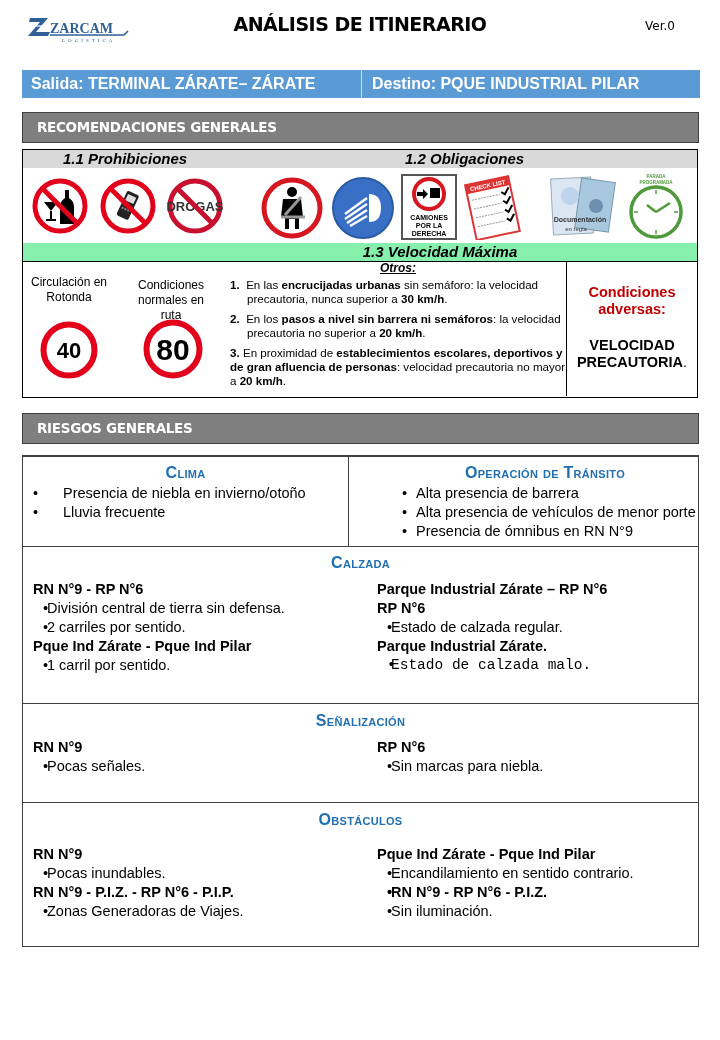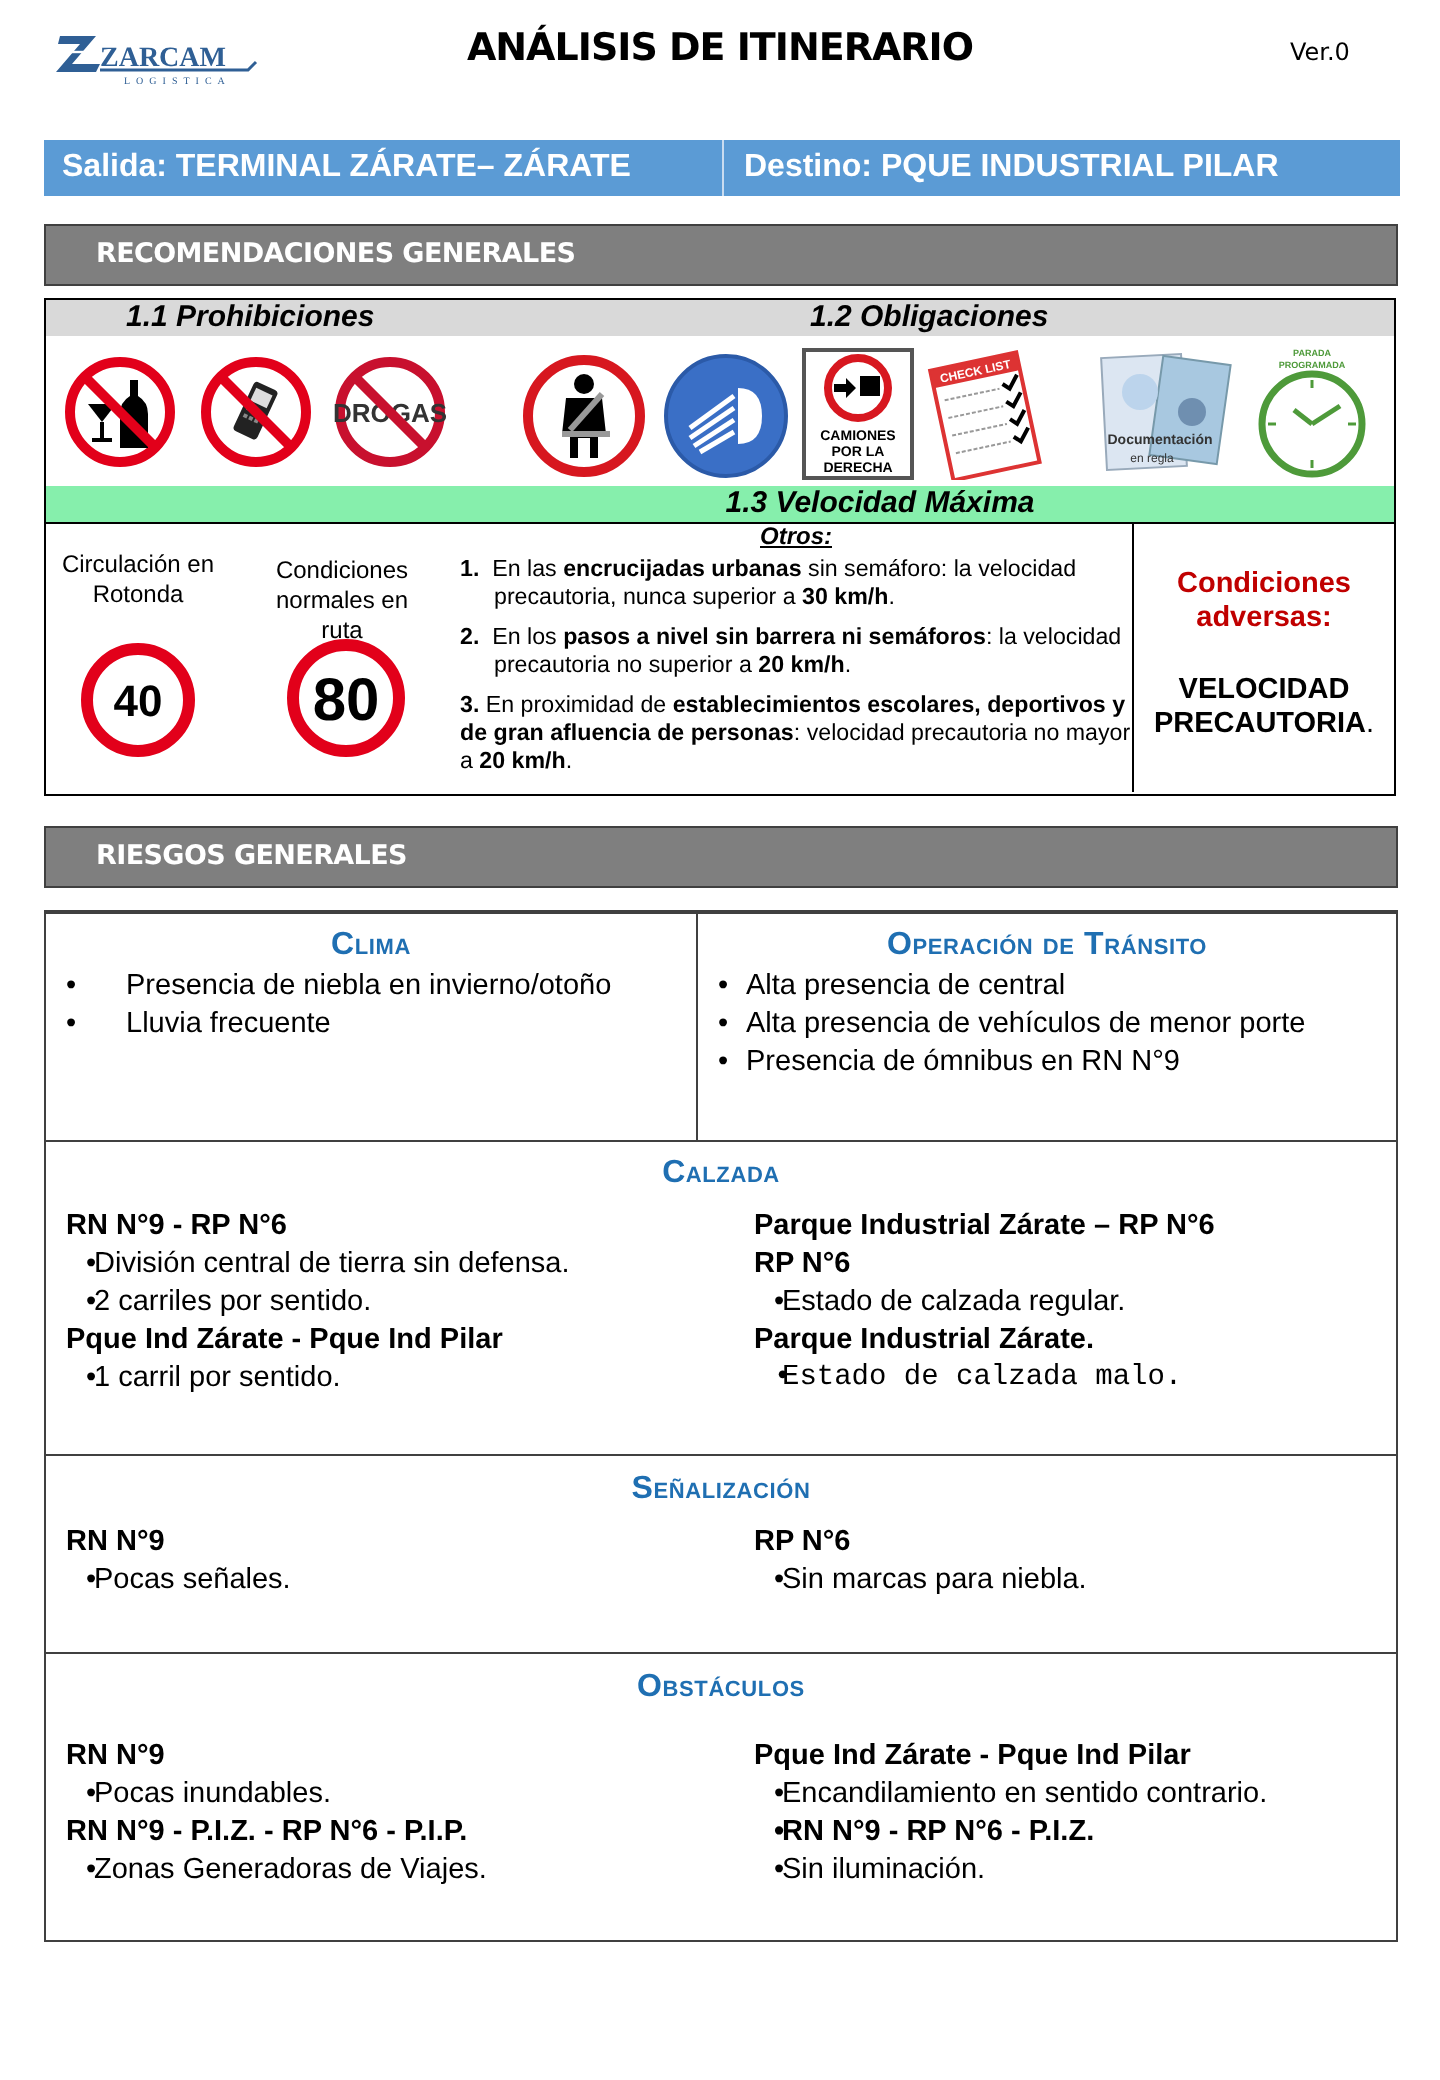--- a/index.html
+++ b/index.html
@@ -14,21 +14,21 @@
   .doc-title { left: 0; width: 720px; top: 13px; text-align: center; font-family: "DejaVu Sans", sans-serif; font-weight: bold; font-size: 19px; letter-spacing: -0.5px; }
   .version { left: 645px; top: 19px; font-family: "DejaVu Sans", sans-serif; font-size: 12px; }
 
   
   .route-bar { left: 22px; top: 70px; width: 678px; height: 28px; background: #5b9bd5; display: flex; }
   .route-cell { color: #fff; font-weight: bold; font-size: 16px; line-height: 28px; padding-left: 9px; white-space: nowrap; }
   .route-cell.left { width: 340px; border-right: 1px solid #c9dcf0; }
   .route-cell.right { flex: 1; padding-left: 10px; }
 
   
-  .section-bar { left: 22px; width: 677px; height: 31px; background: #7f7f7f; border: 1px solid #404040; color: #fff; font-family: "DejaVu Sans", sans-serif; font-weight: bold; font-size: 13.5px; line-height: 29px; padding-left: 25px; letter-spacing: -0.3px; }
+  .section-bar { left: 22px; width: 677px; height: 31px; background: #7f7f7f; border: 1px solid #404040; color: #fff; font-family: "DejaVu Sans", sans-serif; font-weight: bold; font-size: 13.5px; line-height: 29px; padding-left: 14px; letter-spacing: -0.3px; }
 
   
   .rec-box { left: 22px; top: 149px; width: 676px; height: 249px; border: 1px solid #000; }
   .subhead { position: absolute; background: #86efac; font-weight: bold; font-style: italic; font-size: 15px; height: 18px; line-height: 18px; }
   .icon-slot { position: absolute; }
   .icon-slot svg { display: block; }
 
   .speed-row { position: absolute; left: 0; top: 111px; width: 674px; height: 136px; border-top: 1px solid #000; }
   .speed-label { position: absolute; text-align: center; font-size: 12px; line-height: 15px; }
   .speed-sign { position: absolute; }
@@ -231,29 +231,29 @@
       <div class="a-title">Condiciones adversas:</div>
       <div class="a-value"><span>VELOCIDAD PRECAUTORIA</span><span style="font-weight:normal">.</span></div>
     </div>
   </div>
 </div>
 
 <div class="abs section-bar" style="top:413px;">RIESGOS GENERALES</div>
 
 <div class="abs risk-table">
 
-  <div class="risk-row two-col" style="height:114px;">
+  <div class="risk-row two-col" style="height:90px;gap:43px;">
     <div class="col first">
       <div class="cat-title" style="margin-top:5px; line-height:22px;">Clima</div>
       <div class="bul" style="padding-left:40px;">Presencia de niebla en invierno/otoño</div>
       <div class="bul" style="padding-left:40px;">Lluvia frecuente</div>
     </div>
     <div class="col second">
       <div class="cat-title" style="margin-top:5px; line-height:22px;">Operación de Tránsito</div>
-      <div class="bul tight">Alta presencia de central</div>
+      <div class="bul tight">Alta presencia de barrera</div>
       <div class="bul tight">Alta presencia de vehículos  de menor porte</div>
       <div class="bul tight">Presencia de ómnibus en RN N°9</div>
     </div>
   </div>
 
   <div class="risk-row" style="height:157px;">
     <div class="cat-title" style="padding-top:5px; line-height:22px; margin-bottom:6px;">Calzada</div>
     <div class="cols2">
       <div class="c">
         <div class="grp">RN N°9 - RP N°6</div>

